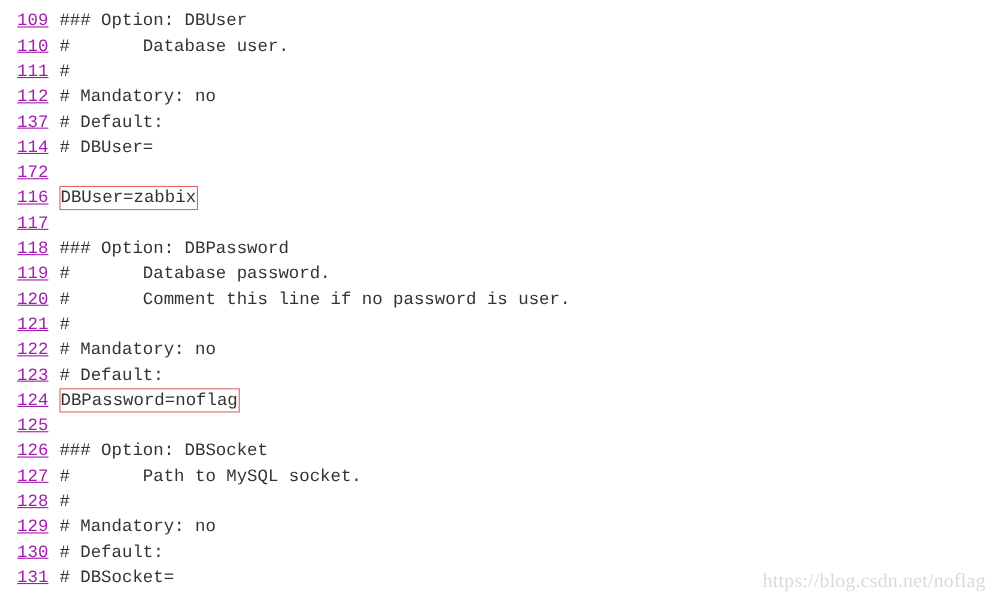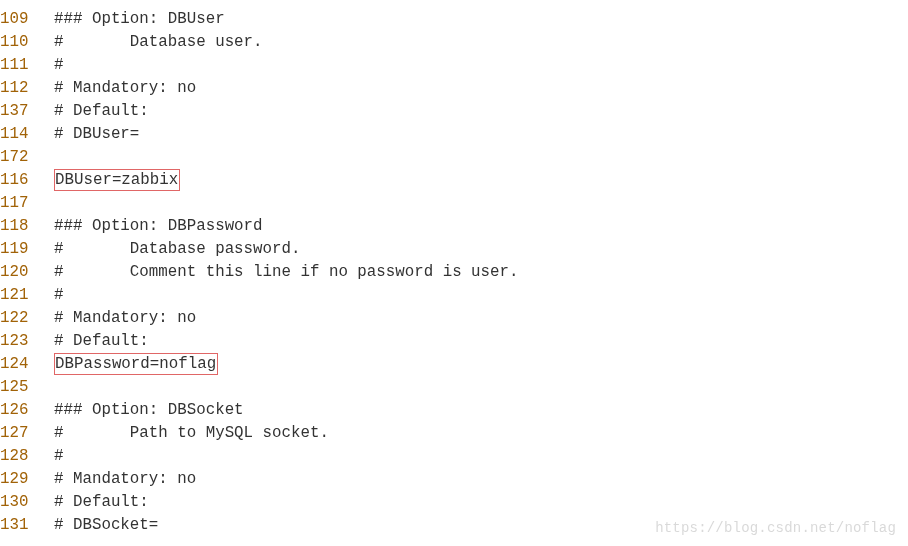--- a/index.html
+++ b/index.html
@@ -11,40 +11,42 @@
     color:#333;
     width:908px;
     height:546px;
     position:relative;
     overflow:hidden;
   }
   .pad{padding:8px 0 0 0}
   .row{display:flex;align-items:flex-start;height:23px}
   .ln{
     width:44px;
-    color:#a16207;
+    text-align:right;
+    color:#a21caf;
     padding-right:10px;
     user-select:none;
     flex:0 0 auto;
+    text-decoration:underline;
   }
   .code{white-space:pre;color:#333}
   .hl{
     display:inline-block;
     border:1px solid #e06666;
     line-height:20px;
     margin-top:-1px;
     padding:0 1px 0 0;
   }
   .wm{
     position:absolute;
     right:12px;
     bottom:6px;
     color:rgba(120,120,120,.28);
-    font-family:Liberation Mono, monospace;
-    font-size:14px;
+    font-family:Liberation Serif, serif;
+    font-size:18px;
     letter-spacing:.2px;
     pointer-events:none;
   }
 </style>
 </head>
 <body>
 
 <div class="pad" id="code-block">
     <div class="row">
       <span class="ln">109</span>

